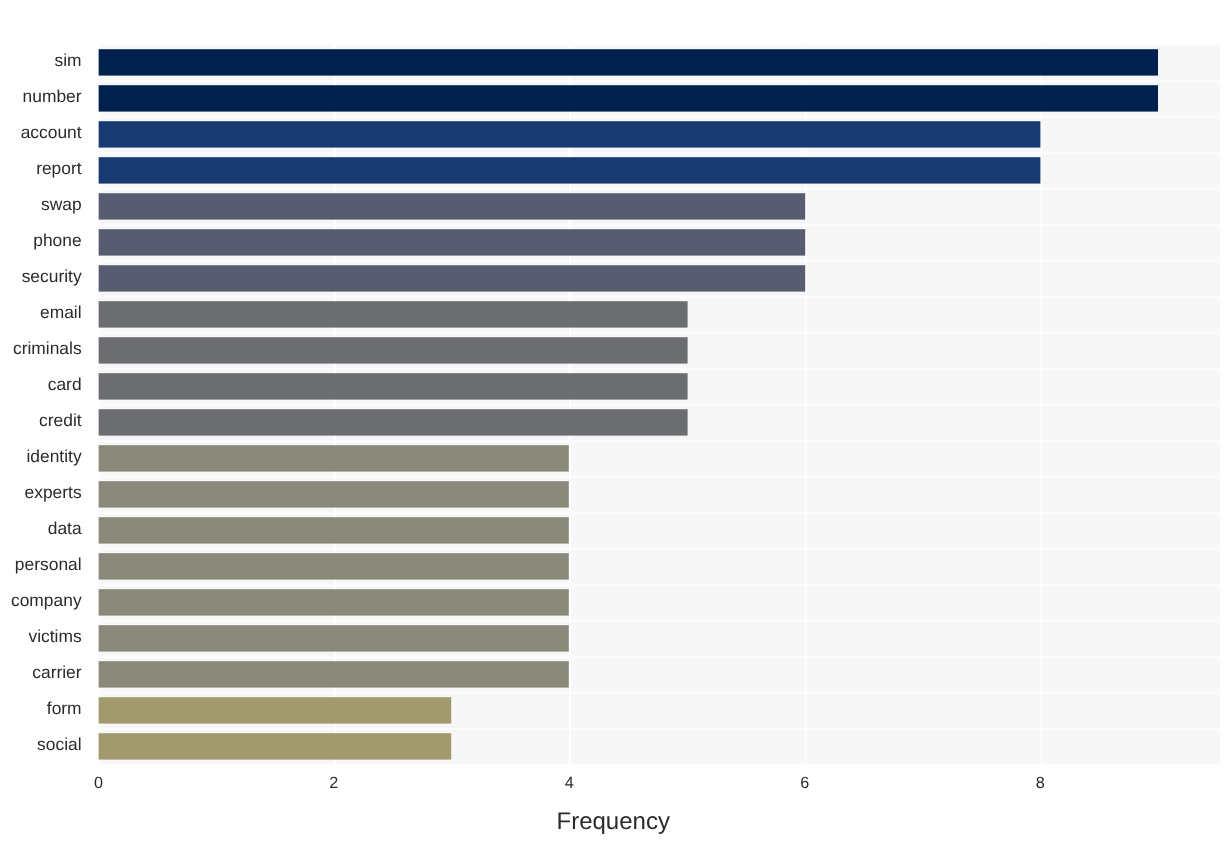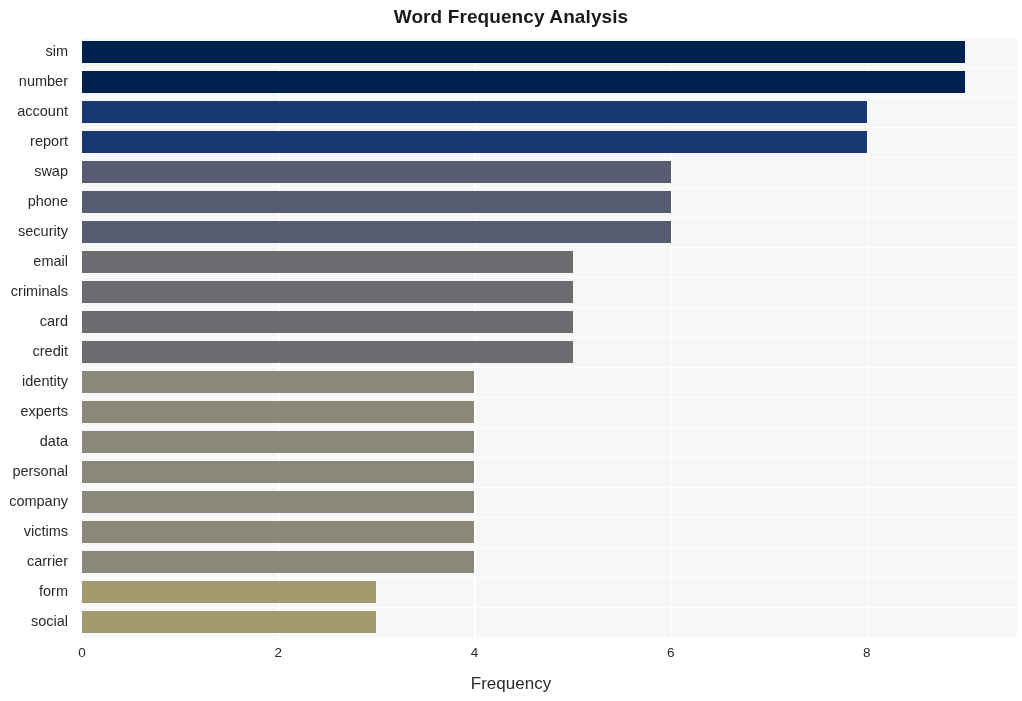--- a/index.html
+++ b/index.html
@@ -82,30 +82,29 @@
     text-align: center;
     font-size: 13.5px;
     color: #2b2b2b;
   }
   #xaxis-label {
     position: absolute;
     left: 0;
     top: 674px;
     width: 1022px;
     text-align: center;
-    font-size: 17px;
+    font-size: 20px;
     color: #2b2b2b;
   }
 </style>
 </head>
 <body>
 
 <div id="figure">
 
-  <div id="chart-title">Word Frequency Analysis</div>
 
   <div id="plot-area">
       <div class="hgrid" style="top: 0px;"></div>
       <div class="hgrid" style="top: 30px;"></div>
       <div class="hgrid" style="top: 60px;"></div>
       <div class="hgrid" style="top: 90px;"></div>
       <div class="hgrid" style="top: 120px;"></div>
       <div class="hgrid" style="top: 150px;"></div>
       <div class="hgrid" style="top: 180px;"></div>
       <div class="hgrid" style="top: 210px;"></div>

